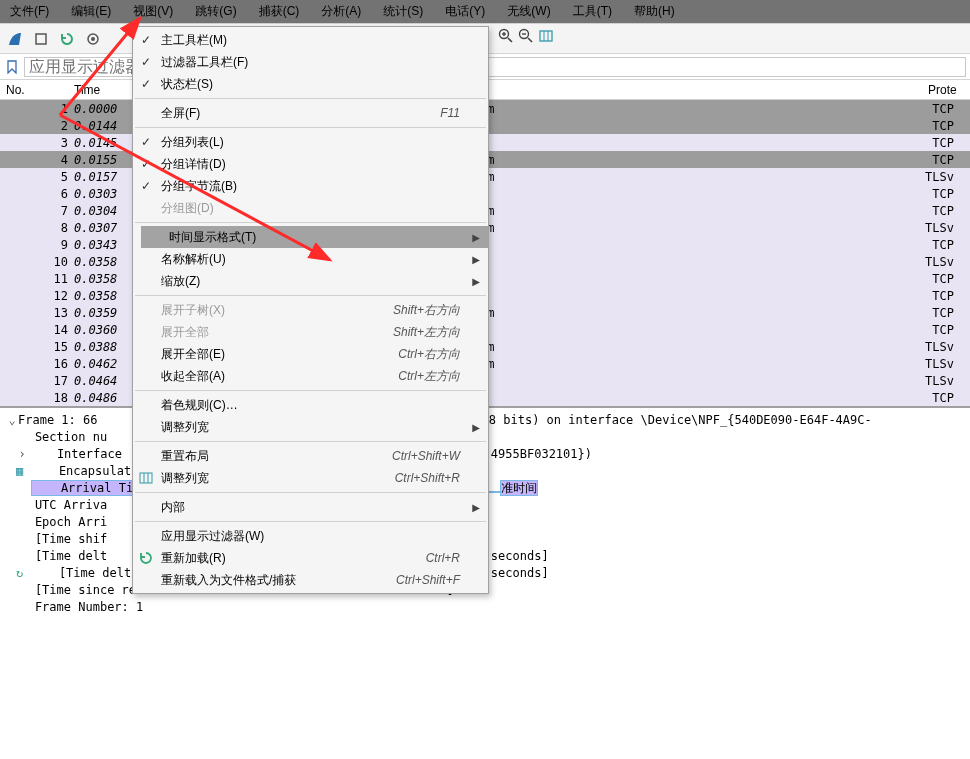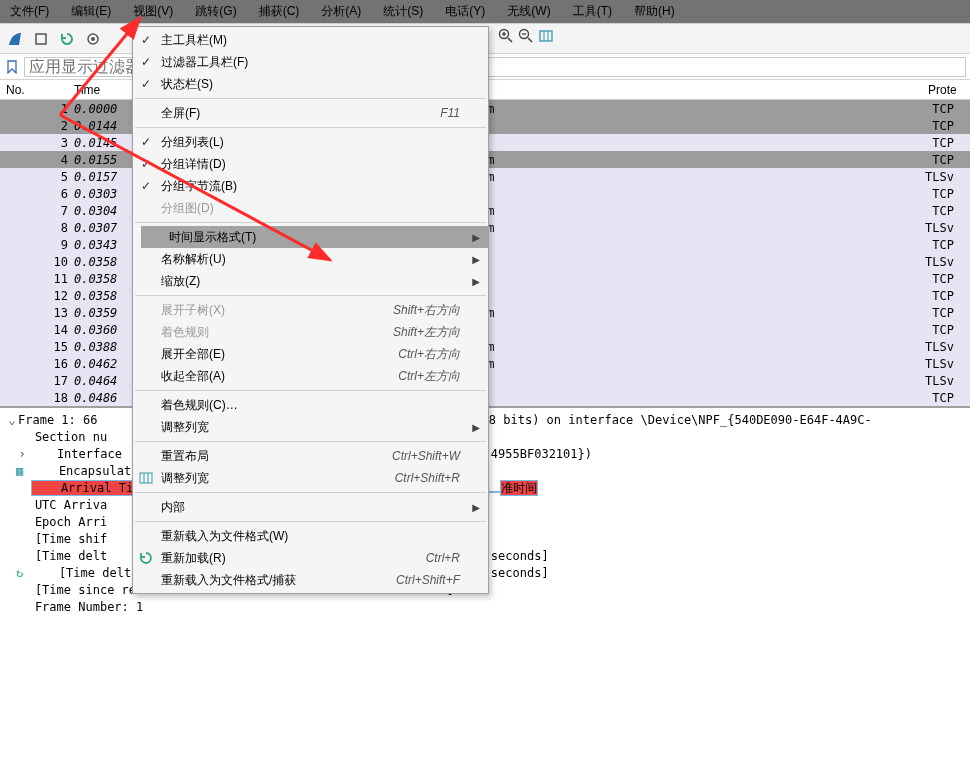--- a/index.html
+++ b/index.html
@@ -27,21 +27,21 @@
   .row .num { width: 74px; text-align: right; padding-right: 6px; }
   .row .time { width: 70px; font-style: italic; }
   .row .extra { position: absolute; left: 480px; }
   .row .proto { position: absolute; right: 16px; }
   .row.bg-gray { background: #9c9c9c; }
   .row.bg-lilac { background: #e8e4f3; }
 
   .details { border-top: 2px solid #a0a0a0; padding: 4px 6px; font-family: Consolas, monospace; font-size: 12px; line-height: 17px; }
   .details .tree-line { white-space: pre; }
   .details .caret { display: inline-block; width: 12px; text-align: center; color: #555; }
-  .details .sel { background: #ef4444; outline: 1px solid #7ab8e8; }
+  .details .sel { background: #c4b5fd; outline: 1px solid #7ab8e8; }
 
   
   .dropdown { position: absolute; top: 26px; left: 132px; width: 357px; background: #f5f5f5; border: 1px solid #a0a0a0; box-shadow: 2px 3px 6px rgba(0,0,0,.25); z-index: 100; padding: 2px 0; }
   .dropdown .mi { display: flex; align-items: center; height: 22px; padding: 0 32px 0 28px; position: relative; }
   .dropdown .mi.disabled { color: #9a9a9a; }
   .dropdown .mi.highlight { background: #a3a3a3; margin-left: 8px; }
   .dropdown .mi .check { position: absolute; left: 6px; width: 14px; text-align: center; color: #333; }
   .dropdown .mi .iconcell { position: absolute; left: 4px; width: 18px; height:16px; display:flex;align-items:center;justify-content:center }
   .dropdown .mi .shortcut { position: absolute; right: 28px; color: #555; font-style: italic; }
   .dropdown .mi .sub { position: absolute; right: 8px; font-size: 10px; color: #444; }
@@ -306,21 +306,21 @@
   <div class="mi">
       <span>缩放(Z)</span>
       <span class="sub">▶</span>
     </div>
   <div class="sep"></div>
   <div class="mi disabled">
       <span>展开子树(X)</span>
       <span class="shortcut">Shift+右方向</span>
     </div>
   <div class="mi disabled">
-      <span>着色规则</span>
+      <span>展开全部</span>
       <span class="shortcut">Shift+左方向</span>
     </div>
   <div class="mi">
       <span>展开全部(E)</span>
       <span class="shortcut">Ctrl+右方向</span>
     </div>
   <div class="mi">
       <span>收起全部(A)</span>
       <span class="shortcut">Ctrl+左方向</span>
     </div>
@@ -348,21 +348,21 @@
       <span>调整列宽</span>
       <span class="shortcut">Ctrl+Shift+R</span>
     </div>
   <div class="sep"></div>
   <div class="mi">
       <span>内部</span>
       <span class="sub">▶</span>
     </div>
   <div class="sep"></div>
   <div class="mi">
-      <span>重新载入为文件格式(W)</span>
+      <span>应用显示过滤器(W)</span>
     </div>
   <div class="mi">
       <span class="iconcell">
         <svg width="14" height="14" viewBox="0 0 14 14">
           <path d="M7 2 a5 5 0 1 1 -4.8 3.5" fill="none" stroke="#3a7" stroke-width="1.8"></path>
           <path d="M2 2 L2 6 L6 6" fill="none" stroke="#3a7" stroke-width="1.8"></path>
         </svg>
       </span>
       <span>重新加载(R)</span>
       <span class="shortcut">Ctrl+R</span>

